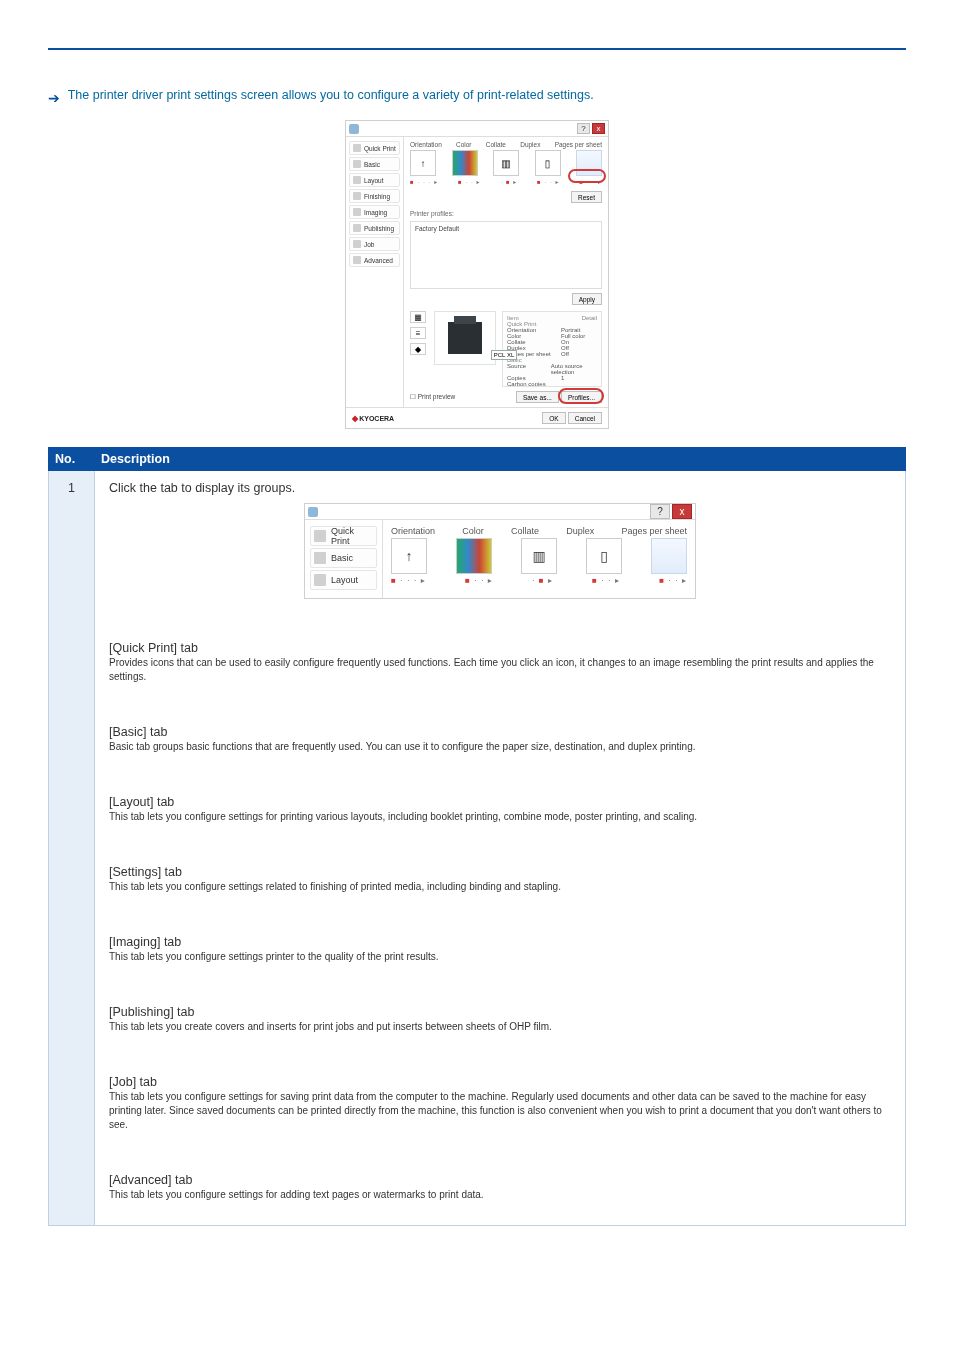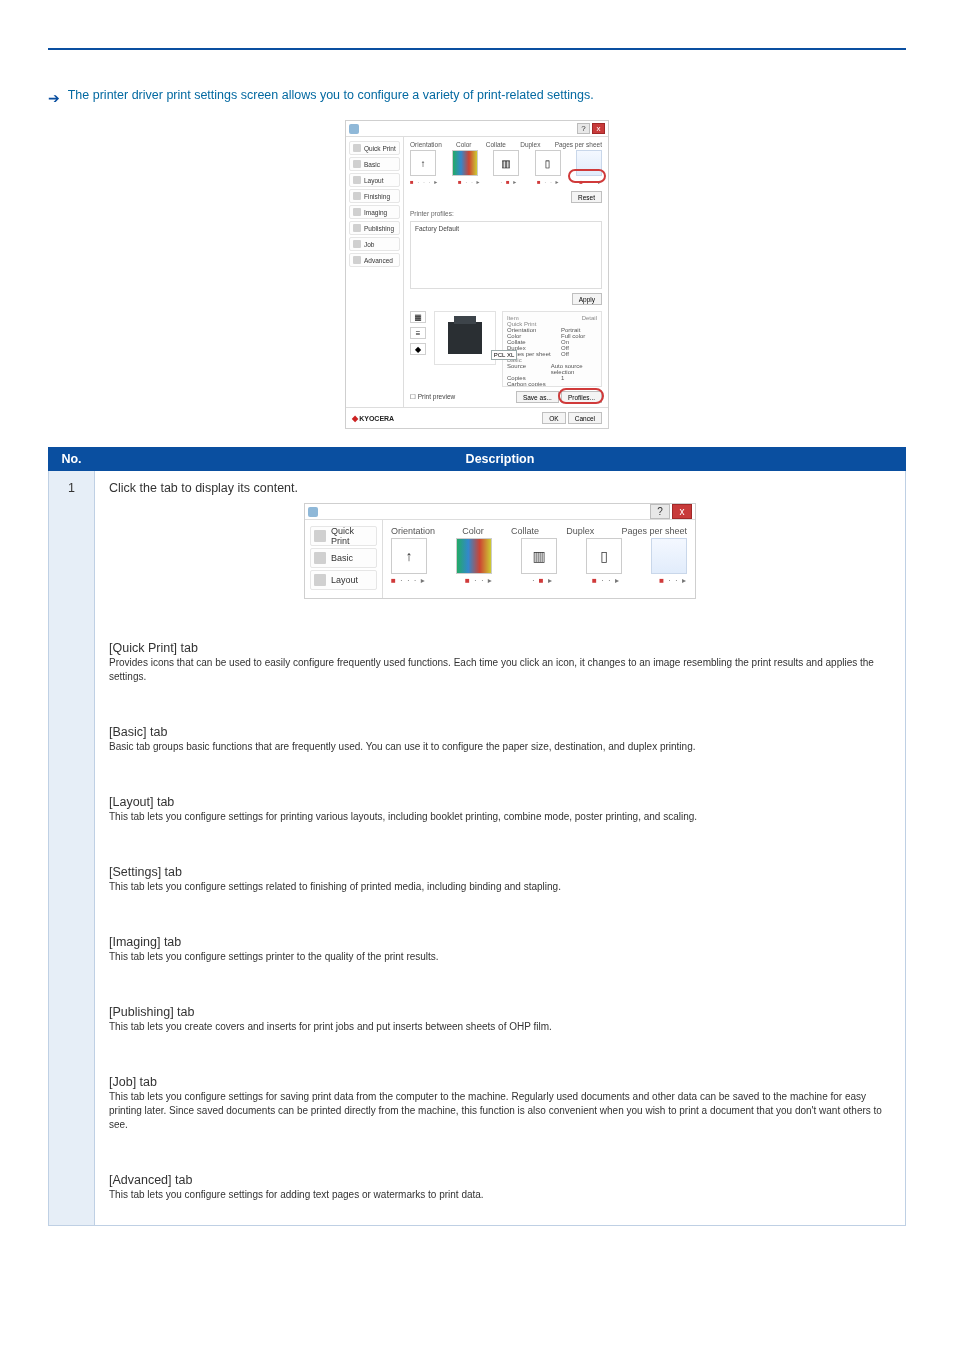--- a/index.html
+++ b/index.html
@@ -202,21 +202,21 @@
     
     .tbl {
       width: 100%;
       border-collapse: collapse;
       font-size: 12.5px;
     }
     .tbl th {
       background: #0a4fa0;
       color: #fff;
       font-weight: bold;
-      text-align: center;
+      text-align: left;
       padding: 4px 6px;
       border: 1px solid #0a4fa0;
     }
     .tbl th.num { width: 46px; }
     .tbl td {
       border: 1px solid #bfd0e4;
       vertical-align: top;
       padding: 10px 14px;
       color: #333;
     }
@@ -421,21 +421,21 @@
     <thead>
       <tr>
         <th class="num">No.</th>
         <th>Description</th>
       </tr>
     </thead>
     <tbody>
       <tr>
         <td class="num">1</td>
         <td>
-          <div class="desc-para">Click the tab to display its content.</div>
+          <div class="desc-para">Click the tab to display its groups.</div>
 
           <div class="fig2">
             <div class="dialog-sm">
               <div class="titlebar">
                 <span class="win-icon"></span>
                 <span class="win-btns">
                   <span class="win-btn help">?</span>
                   <span class="win-btn close">x</span>
                 </span>
               </div>

